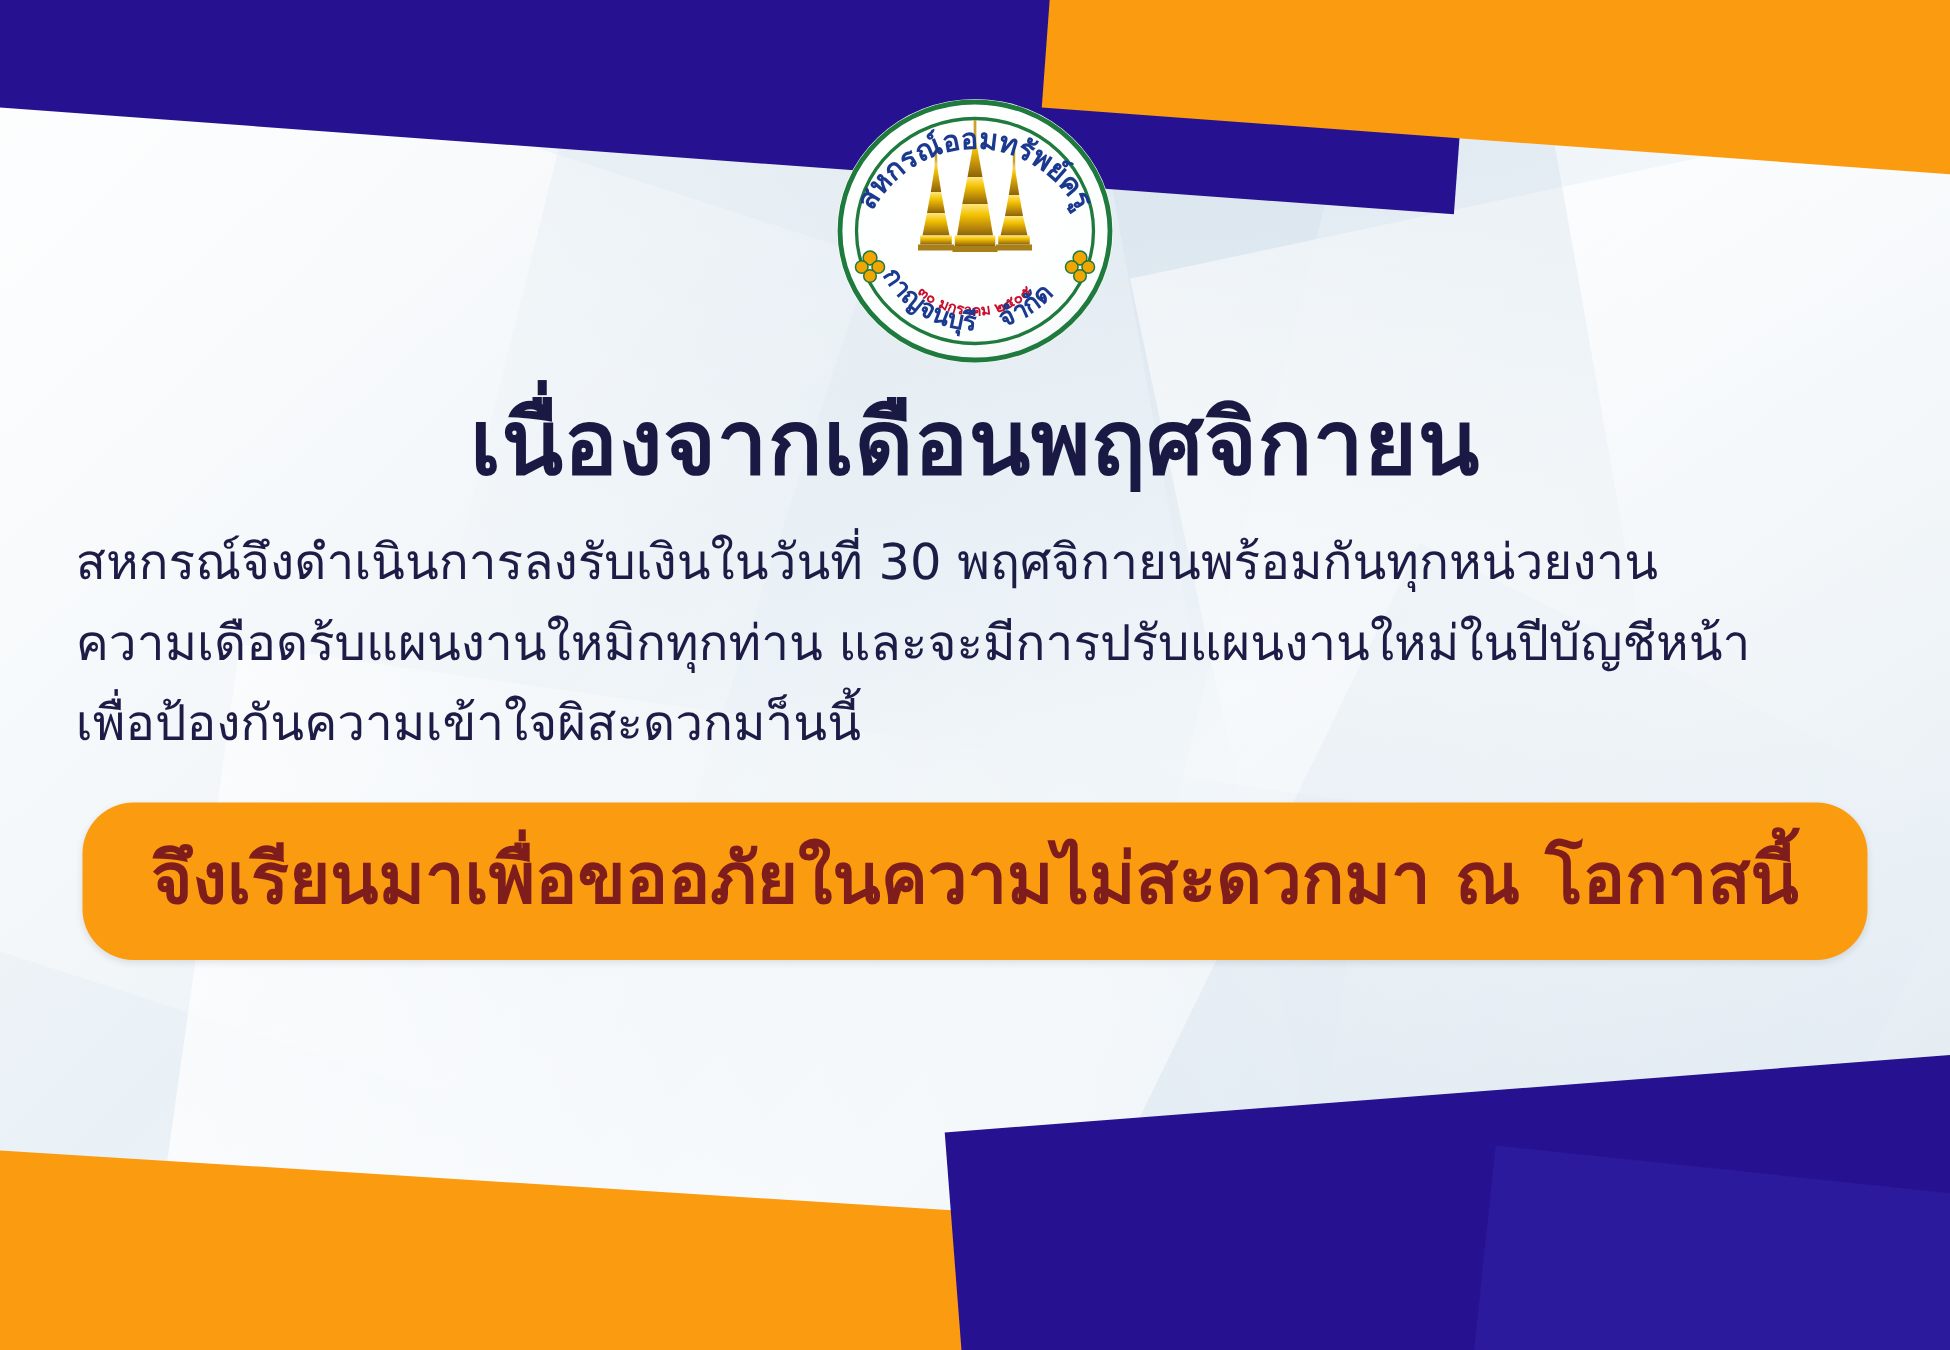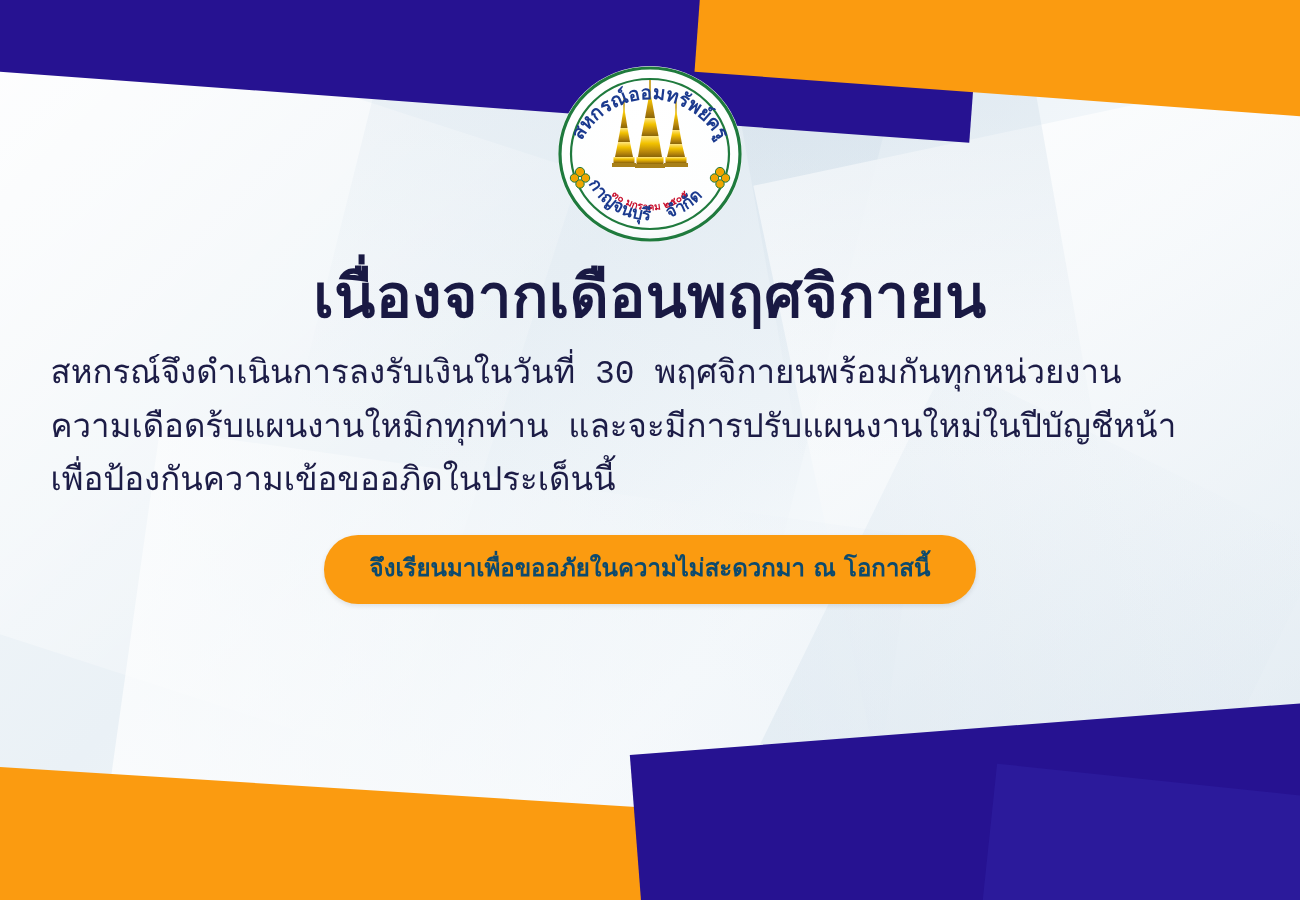--- a/index.html
+++ b/index.html
@@ -106,30 +106,30 @@
   
   .body-block {
     margin-top:18px;
     width:1255px;
     padding:0 28px;
     color:#1c1c46;
     font-size:33px;
     line-height:1.62;
     text-align:left;
   }
-  .body-line { white-space:nowrap;font-family:Liberation Mono, monospace; }
+  .body-line { white-space:nowrap; }
 
   
   .pill {
     margin-top:26px;
     background:#fb9b10;
-    color:#0c4a6e;
+    color:#7f1d1d;
     border-radius:34px;
     padding:13px 46px 17px;
-    font-size:24px; font-weight:700;
+    font-size:47px; font-weight:700;
     white-space:nowrap;
     box-shadow:0 2px 5px rgba(0,0,0,.10);
   }
 </style>
 </head>
 <body>
 
 <div class="poster">
 
   <div class="facet f1"></div>
@@ -233,19 +233,19 @@
           <textPath href="#arcBotL" startOffset="70%" text-anchor="middle">จำกัด</textPath>
         </text>
       </svg>
     </div>
 
     <div class="heading">เนื่องจากเดือนพฤศจิกายน</div>
 
     <div class="body-block">
       <div class="body-line">สหกรณ์จึงดำเนินการลงรับเงินในวันที่ 30 พฤศจิกายนพร้อมกันทุกหน่วยงาน</div>
       <div class="body-line">ความเดือดร้บแผนงานใหมิกทุกท่าน และจะมีการปรับแผนงานใหม่ในปีบัญชีหน้า</div>
-      <div class="body-line">เพื่อป้องกันความเข้อขออภิดในประเด็นนี้</div>
+      <div class="body-line">เพื่อป้องกันความเข้าใจผิสะดวกมา็นนี้</div>
     </div>
 
     <div class="pill">จึงเรียนมาเพื่อขออภัยในความไม่สะดวกมา ณ โอกาสนี้</div>
 
   </div>
 </div>
 
 </body></html>

